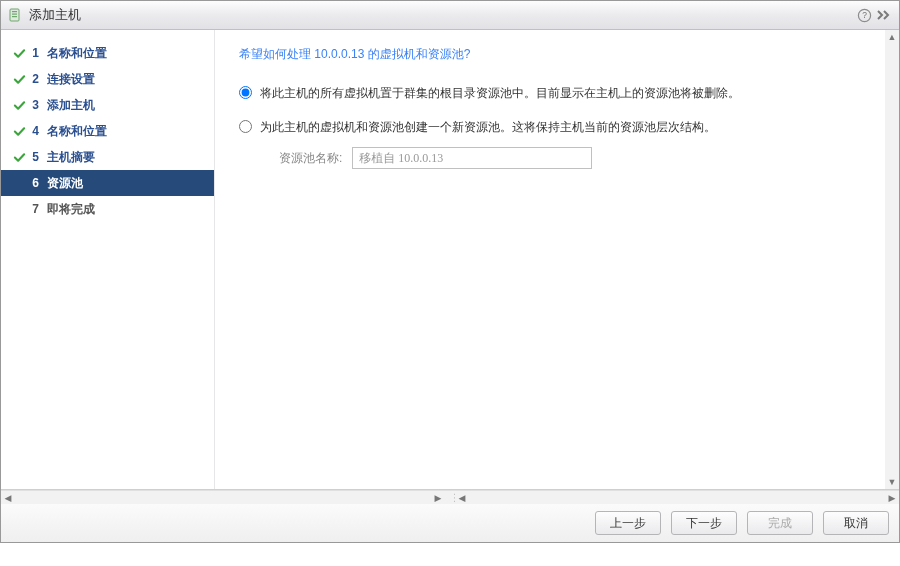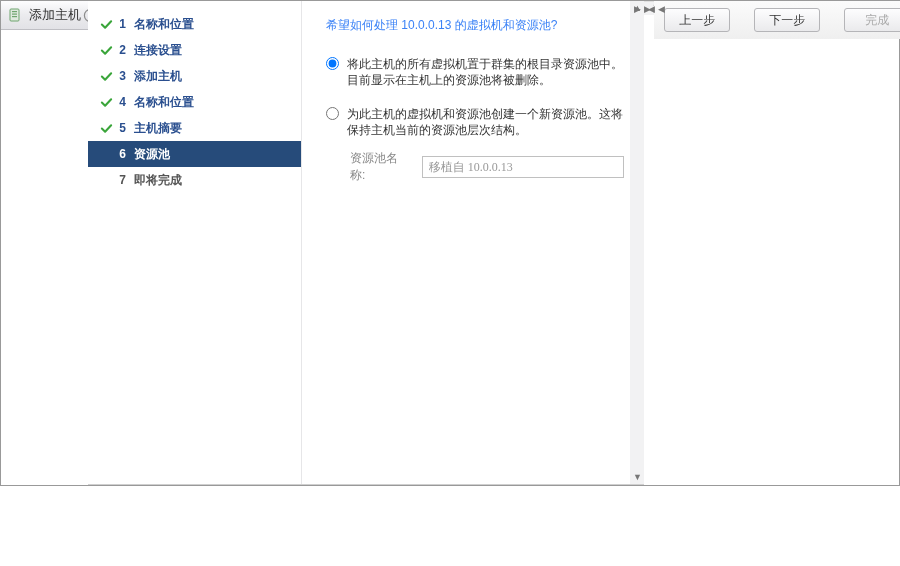--- a/index.html
+++ b/index.html
@@ -1,17 +1,17 @@
 <!DOCTYPE html>
 <html><head>
 <meta charset="utf-8">
 <style>
   * { box-sizing: border-box; margin: 0; padding: 0; }
   html, body { width: 900px; height: 566px; font-family: Arial, "Microsoft YaHei", sans-serif; font-size: 12px; color: #333; overflow: hidden; background: #fff; }
-  .window { width: 900px; height: 486px; display: flex; flex-direction: row; border: 1px solid #999; }
+  .window { width: 900px; height: 543px; display: flex; flex-direction: column; border: 1px solid #999; }
   .titlebar {
     height: 29px; display: flex; align-items: center; padding: 0 6px;
     background: linear-gradient(to bottom, #fdfdfe, #ebebee 50%, #e2e2e6);
     border-bottom: 1px solid #bfbfc4;
   }
   .titlebar .icon { width: 16px; height: 16px; margin-right: 6px; }
   .titlebar .title { font-size: 13px; color: #333; flex: 0 0 auto; }
   .titlebar .spacer { flex: 1; }
   .titlebar .help, .titlebar .adv {
     width: 18px; height: 18px; display: flex; align-items: center; justify-content: center;
@@ -37,21 +37,21 @@
   .step.pending .num, .step.pending .label { color: #555; font-weight: bold; }
   .step .label { font-weight: bold; }
   .check svg { display: block; }
   .content {
     flex: 1; position: relative; padding: 16px 20px 0 24px; overflow: hidden;
   }
   .content .question { color: #3b82f6; margin-bottom: 22px; }
   .opt { display: flex; align-items: flex-start; margin-bottom: 18px; }
   .opt input[type=radio] { margin-top: 1px; margin-right: 8px; }
   .opt-label { color: #333; line-height: 16px; }
-  .field { display: flex; align-items: center; margin-left: 24px; margin-top: -6px; gap: 9px; }
+  .field { display: flex; align-items: center; margin-left: 40px; margin-top: -6px; }
   .field-label { color: #888; margin-right: 10px; }
   .field input[type=text] {
     width: 240px; height: 22px; border: 1px solid #c0c0c0; padding: 0 6px;
     font-size: 12px; color: #888; background: #fff; font-family: Liberation Serif, serif;
   }
   .field input[disabled] { color: #999; background: #fff; }
   .scroll-v {
     position: absolute; right: 0; top: 0; bottom: 0; width: 14px;
     background: #f2f2f3;
   }
@@ -62,22 +62,22 @@
   .scroll-h-area { height: 14px; background: #fafafa; border-top: 1px solid #e0e0e0; display: flex; }
   .scroll-h-left, .scroll-h-right { flex: 1; position: relative; background: #f2f2f3; }
   .scroll-h-grip {
     width: 10px; display: flex; align-items: center; justify-content: center; background: #f2f2f3;
     cursor: col-resize; color: #9a9a9a; letter-spacing: 1px; font-size: 10px;
   }
   .scroll-h-btn { position: absolute; top: 0; width: 14px; height: 14px; display: flex; align-items: center; justify-content: center; color: #777; }
   .scroll-h-btn.left { left: 0; }
   .scroll-h-btn.right { right: 0; }
   .footer {
-    height: 38px; display: flex; align-items: center; justify-content: space-between;
-    background: linear-gradient(to bottom, #fbfbfb, #efefef); padding: 0 10px; gap: 24px;
+    height: 38px; display: flex; align-items: center; justify-content: flex-end;
+    background: linear-gradient(to bottom, #fbfbfb, #efefef); padding: 0 10px; gap: 10px;
   }
   .btn {
     min-width: 66px; height: 24px; padding: 0 12px;
     border: 1px solid #b5b5b8; border-radius: 3px;
     background: linear-gradient(to bottom, #fdfdfe, #eaeaec);
     color: #333; cursor: pointer; font-size: 12px;
   }
   .btn[disabled] { color: #aaa; cursor: default; }
   .tri { font-size: 9px; line-height: 1; }
 </style>

